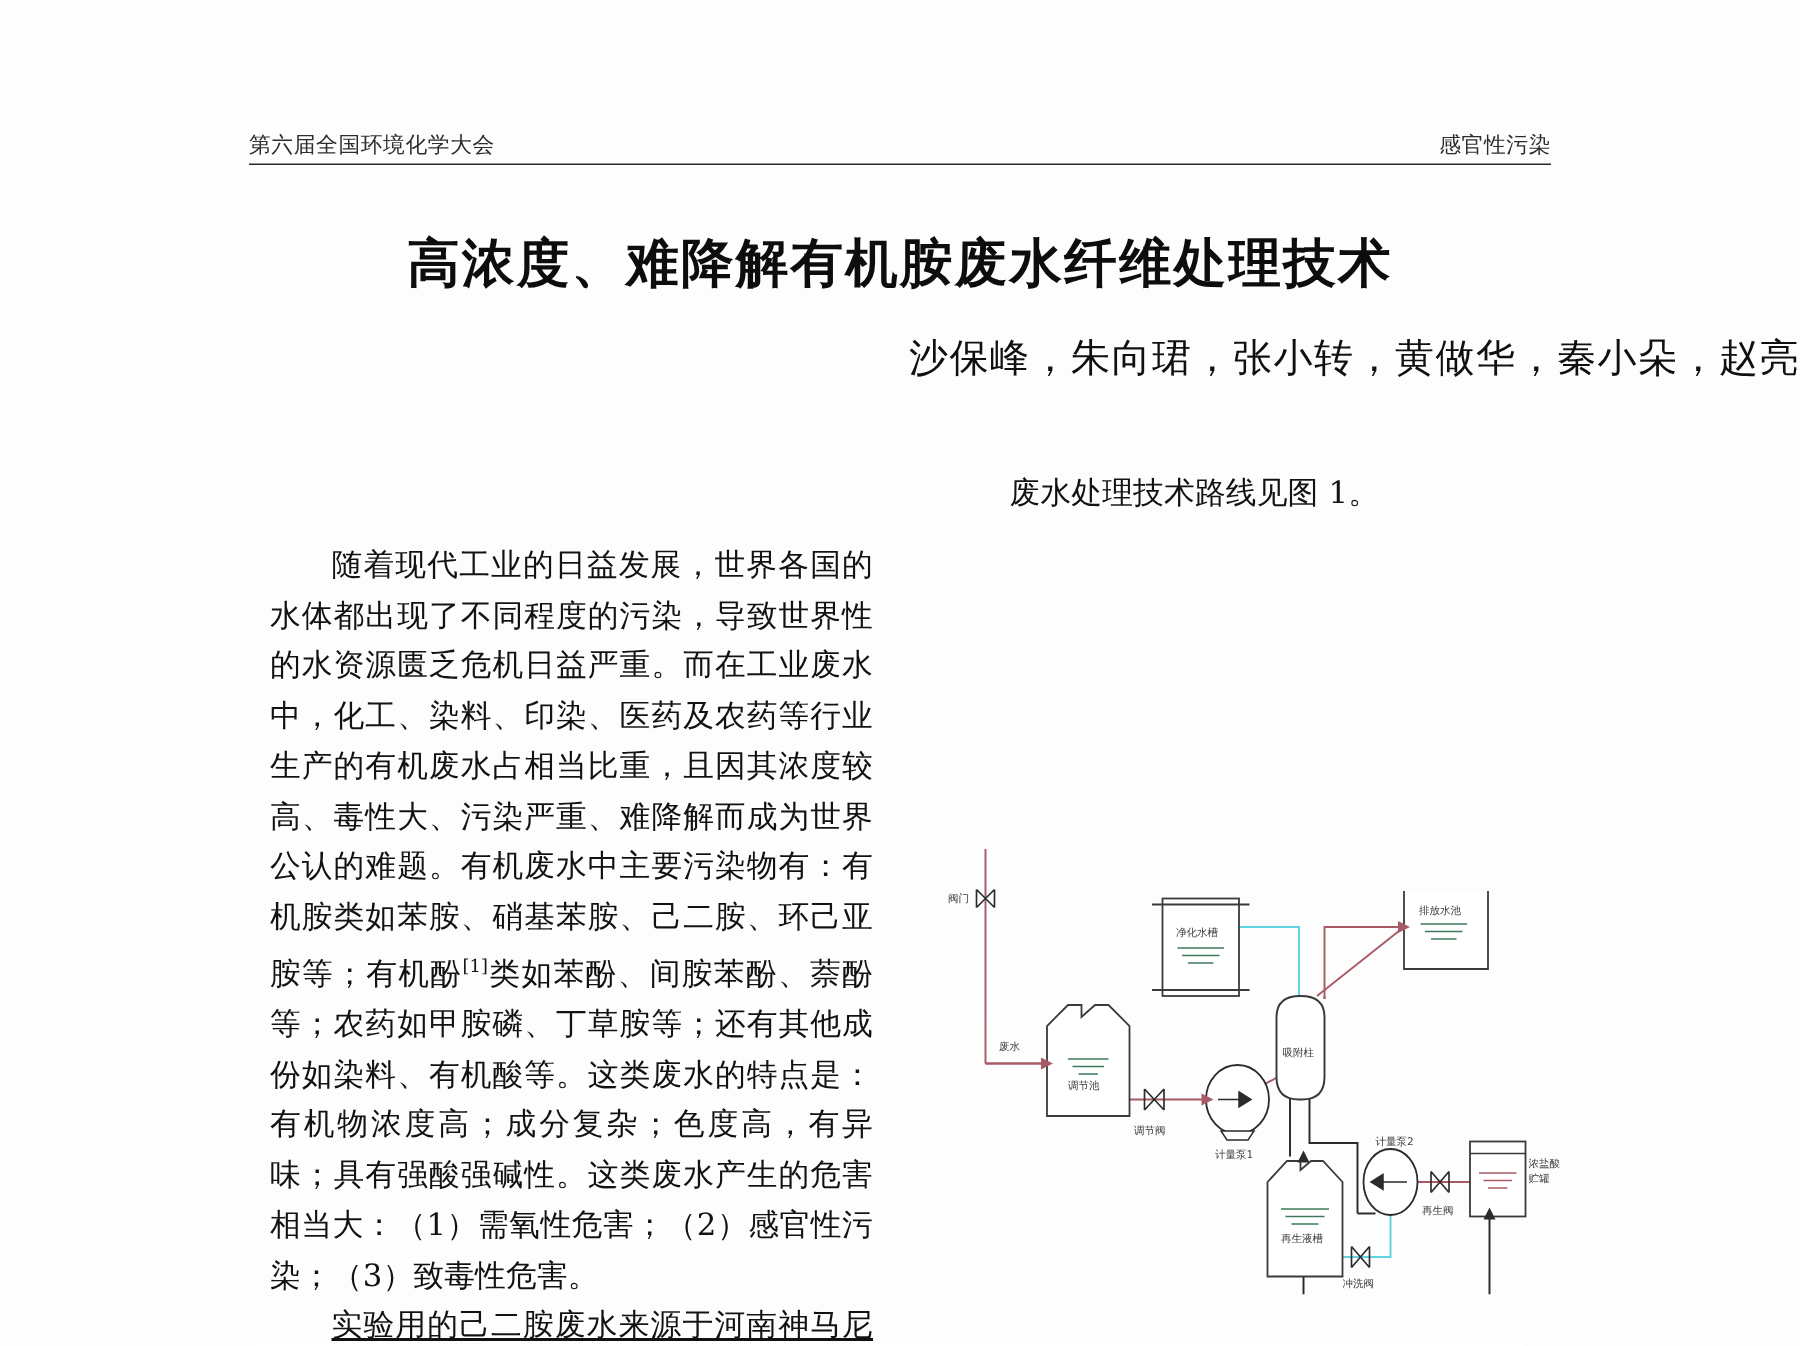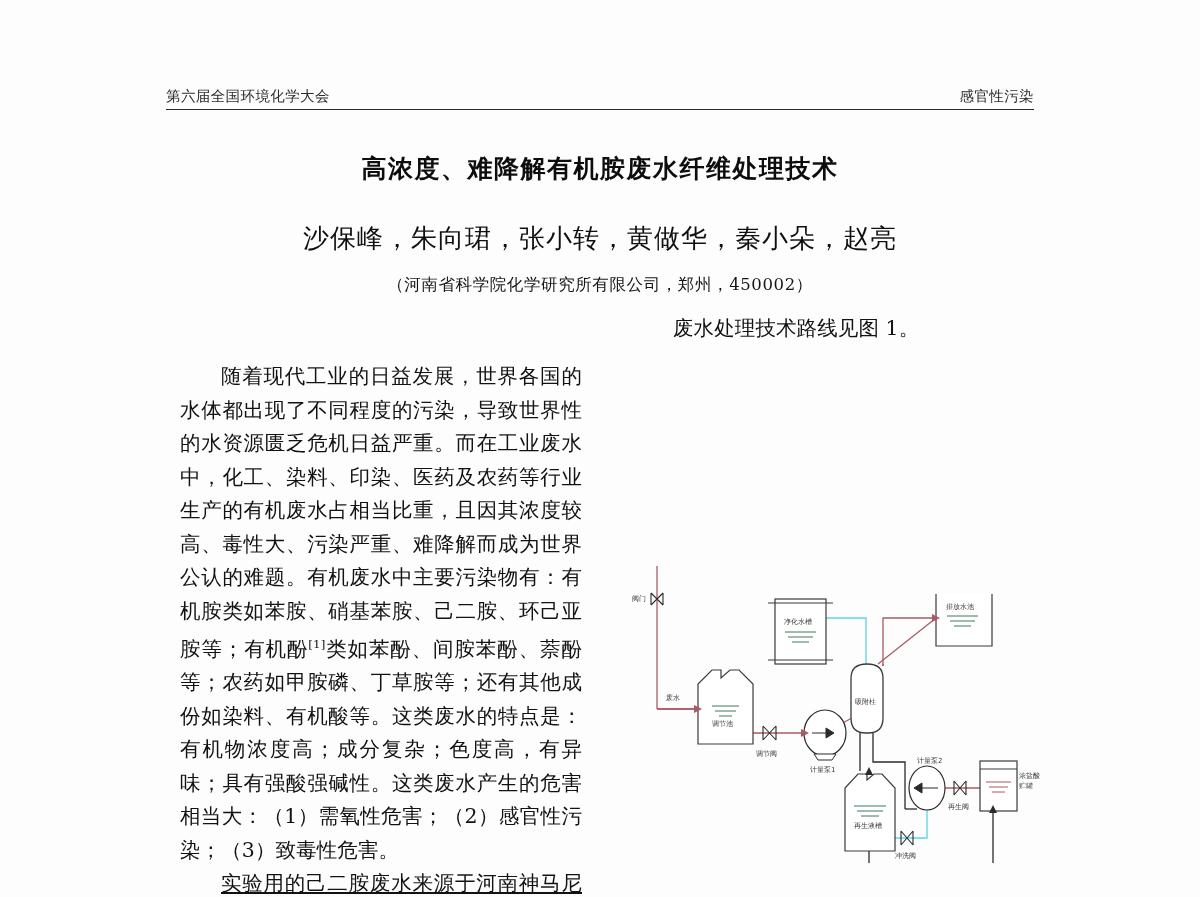--- a/index.html
+++ b/index.html
@@ -50,31 +50,31 @@
 
   
   .title {
     position: absolute;
     left: 0;
     top: 152px;
     width: 1200px;
     text-align: center;
     font-family: "DejaVu Serif", "Liberation Serif", serif;
     font-weight: bold;
-    font-size: 25px;
+    font-size: 35px;
     letter-spacing: 1.5px;
     color: #0d0d0d;
     white-space: nowrap;
   }
   .authors {
     position: absolute;
     left: 0;
     top: 221px;
     width: 1200px;
-    text-align: center;
+    text-align: right;
     font-family: "DejaVu Serif", "Liberation Serif", serif;
     font-size: 26px;
     letter-spacing: 1px;
     color: #101010;
     white-space: nowrap;
   }
   .affiliation {
     position: absolute;
     left: 0;
     top: 274px;
@@ -128,21 +128,20 @@
 
 <div class="page">
 
   <div class="running-head">
     <span>第六届全国环境化学大会</span>
     <span>感官性污染</span>
   </div>
 
   <div class="title">高浓度、难降解有机胺废水纤维处理技术</div>
   <div class="authors">沙保峰，朱向珺，张小转，黄做华，秦小朵，赵亮</div>
-  <div class="affiliation">（河南省科学院化学研究所有限公司，郑州，450002）</div>
 
   <div class="col col-left">
     <p class="para"><span>随着现代工业的日益发展，世界各国的水体都出现了不同程度的污染，导致世界性的水资源匮乏危机日益严重。而在工业废水中，化工、染料、印染、医药及农药等行业生产的有机废水占相当比重，且因其浓度较高、毒性大、污染严重、难降解而成为世界公认的难题。有机废水中主要污染物有：有机胺类如苯胺、硝基苯胺、己二胺、环己亚胺等；有机酚</span><sup>[1]</sup><span>类如苯酚、间胺苯酚、萘酚等；农药如甲胺磷、丁草胺等；还有其他成份如染料、有机酸等。这类废水的特点是：有机物浓度高；成分复杂；色度高，有异味；具有强酸强碱性。这类废水产生的危害相当大：（1）需氧性危害；（2）感官性污染；（3）致毒性危害。</span></p>
     <p class="para">实验用的己二胺废水来源于河南神马尼龙化工集团的尼龙－66盐二段己二胺生产车间的有机废水，废水中环己亚胺、己二胺都是毒性强危害大的有机物，其中环己亚</p>
   </div>
 
   <div class="col col-right">
     <p class="para">废水处理技术路线见图 1。</p>
   </div>
 

